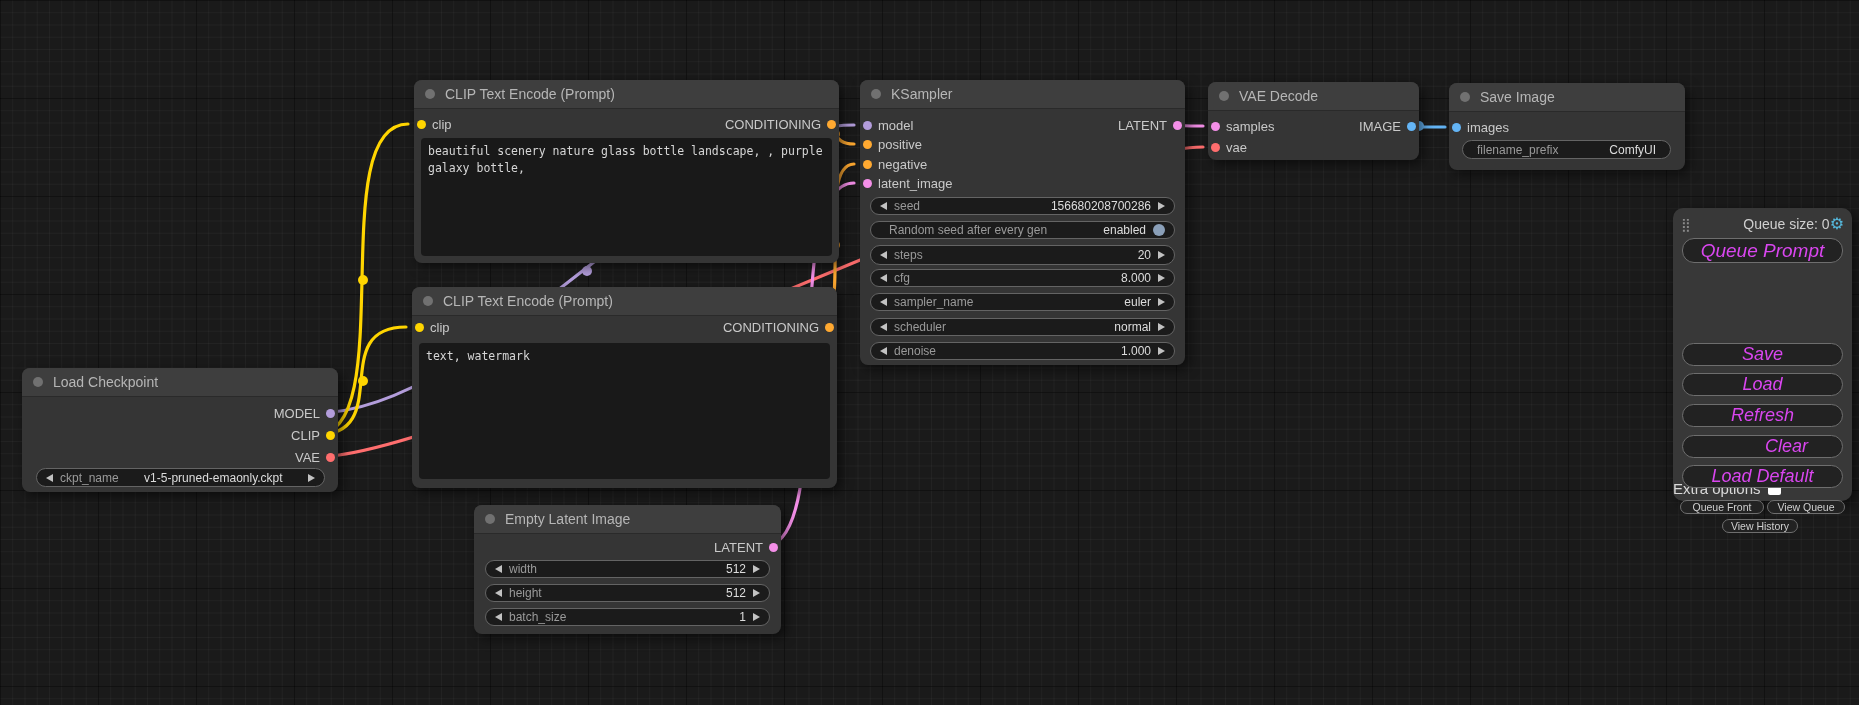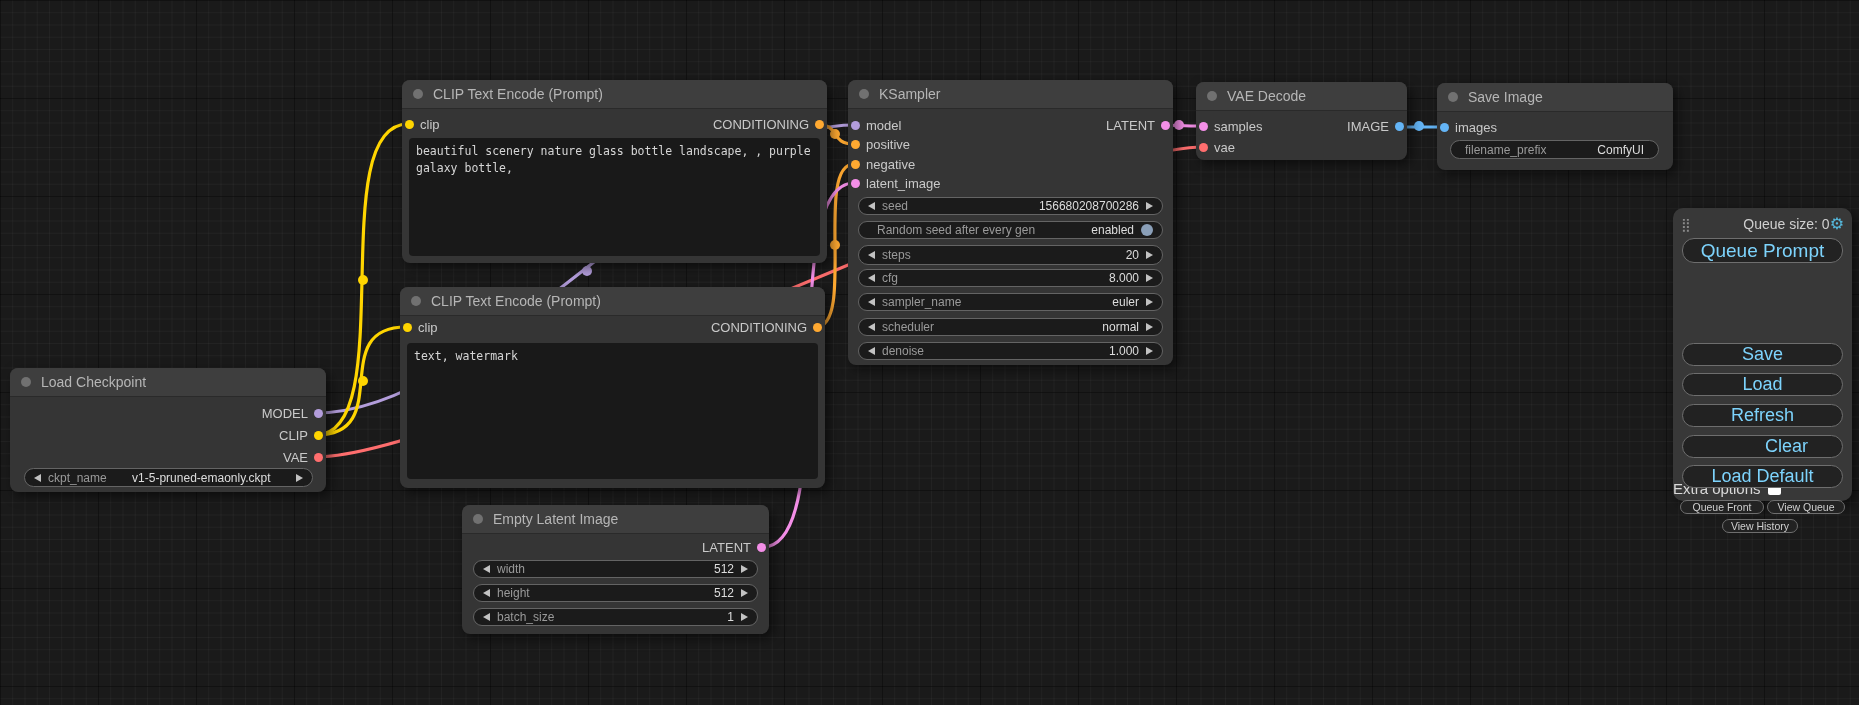--- a/index.html
+++ b/index.html
@@ -11,21 +11,21 @@
       linear-gradient(rgba(0,0,0,.5) 1px, transparent 1px),
       linear-gradient(90deg, rgba(0,0,0,.5) 1px, transparent 1px),
       linear-gradient(rgba(255,255,255,.035) 1px, transparent 1px),
       linear-gradient(90deg, rgba(255,255,255,.035) 1px, transparent 1px);
     background-size:98px 98px,98px 98px,12.25px 12.25px,12.25px 12.25px;
   }
   .wires{position:absolute;left:0;top:0;z-index:1;}
   .wires path{fill:none;stroke-width:3.2px;stroke-linecap:round;}
 
   .node{position:absolute;background:#353535;border-radius:8px;
-    box-shadow:4px 4px 12px rgba(0,0,0,.55);z-index:2;}
+    box-shadow:4px 4px 12px rgba(0,0,0,.55);z-index:2;margin-left:12px;}
   .node-header{height:28px;display:flex;align-items:center;gap:10px;padding:0 11px;
     background:#3e3e3e;border-radius:8px 8px 0 0;border-bottom:1px solid #2a2a2a;}
   .title-dot{width:10px;height:10px;border-radius:50%;background:#717171;flex:0 0 auto;}
   .node-title{color:#b6b6b6;font-size:14px;white-space:nowrap;}
 
   .port{position:absolute;display:flex;align-items:center;gap:6px;height:18px;
     color:#c9c9c9;font-size:13px;white-space:nowrap;}
   .port.in{left:3px;}
   .port.out{right:3px;}
   .pdot{width:9px;height:9px;border-radius:50%;flex:0 0 auto;}
@@ -49,22 +49,22 @@
     line-height:1.5;padding:5px 7px;box-sizing:border-box;white-space:pre-wrap;overflow:hidden;}
 
   
   .qpanel{position:absolute;left:1673px;top:208px;width:179px;height:293px;z-index:3;
     background:#383838;border-radius:10px;box-shadow:4px 4px 12px rgba(0,0,0,.55);}
   .qhead{position:absolute;left:0;right:0;top:6px;height:20px;display:flex;align-items:center;padding:0 8px;}
   .qdrag{color:#8a8a8a;font-family:"DejaVu Sans",sans-serif;font-size:13px;line-height:1;}
   .qtitle{flex:1;text-align:right;color:#cfcfcf;font-size:14px;}
   .qgear{color:#55b8dc;font-family:"DejaVu Sans",sans-serif;font-size:16px;line-height:1;}
   .qbtn{position:absolute;left:9px;width:161px;box-sizing:border-box;background:#222;
-    border:1px solid #6e6e6e;border-radius:12px;color:#7dd3fc;display:flex;
-    align-items:center;justify-content:center;cursor:default;}
+    border:1px solid #6e6e6e;border-radius:12px;color:#d946ef;display:flex;
+    align-items:center;justify-content:center;cursor:default;font-style:italic;}
   .qbtn.big{height:25px;font-size:19px;}
   .qbtn.norm{height:23px;font-size:18px;}
   .qpill{position:absolute;box-sizing:border-box;background:#222;border:1px solid #6e6e6e;
     border-radius:9px;color:#cfcfcf;font-size:10.5px;display:flex;align-items:center;
     justify-content:center;height:14px;}
   .qextra{position:absolute;left:0;right:0;top:272px;height:16px;display:flex;
     align-items:center;justify-content:flex-start;gap:7px;}
   .qextra-label{color:#d9d9d9;font-size:15px;}
   .qcheck{width:13px;height:13px;background:#fff;border-radius:2px;}
 </style>

